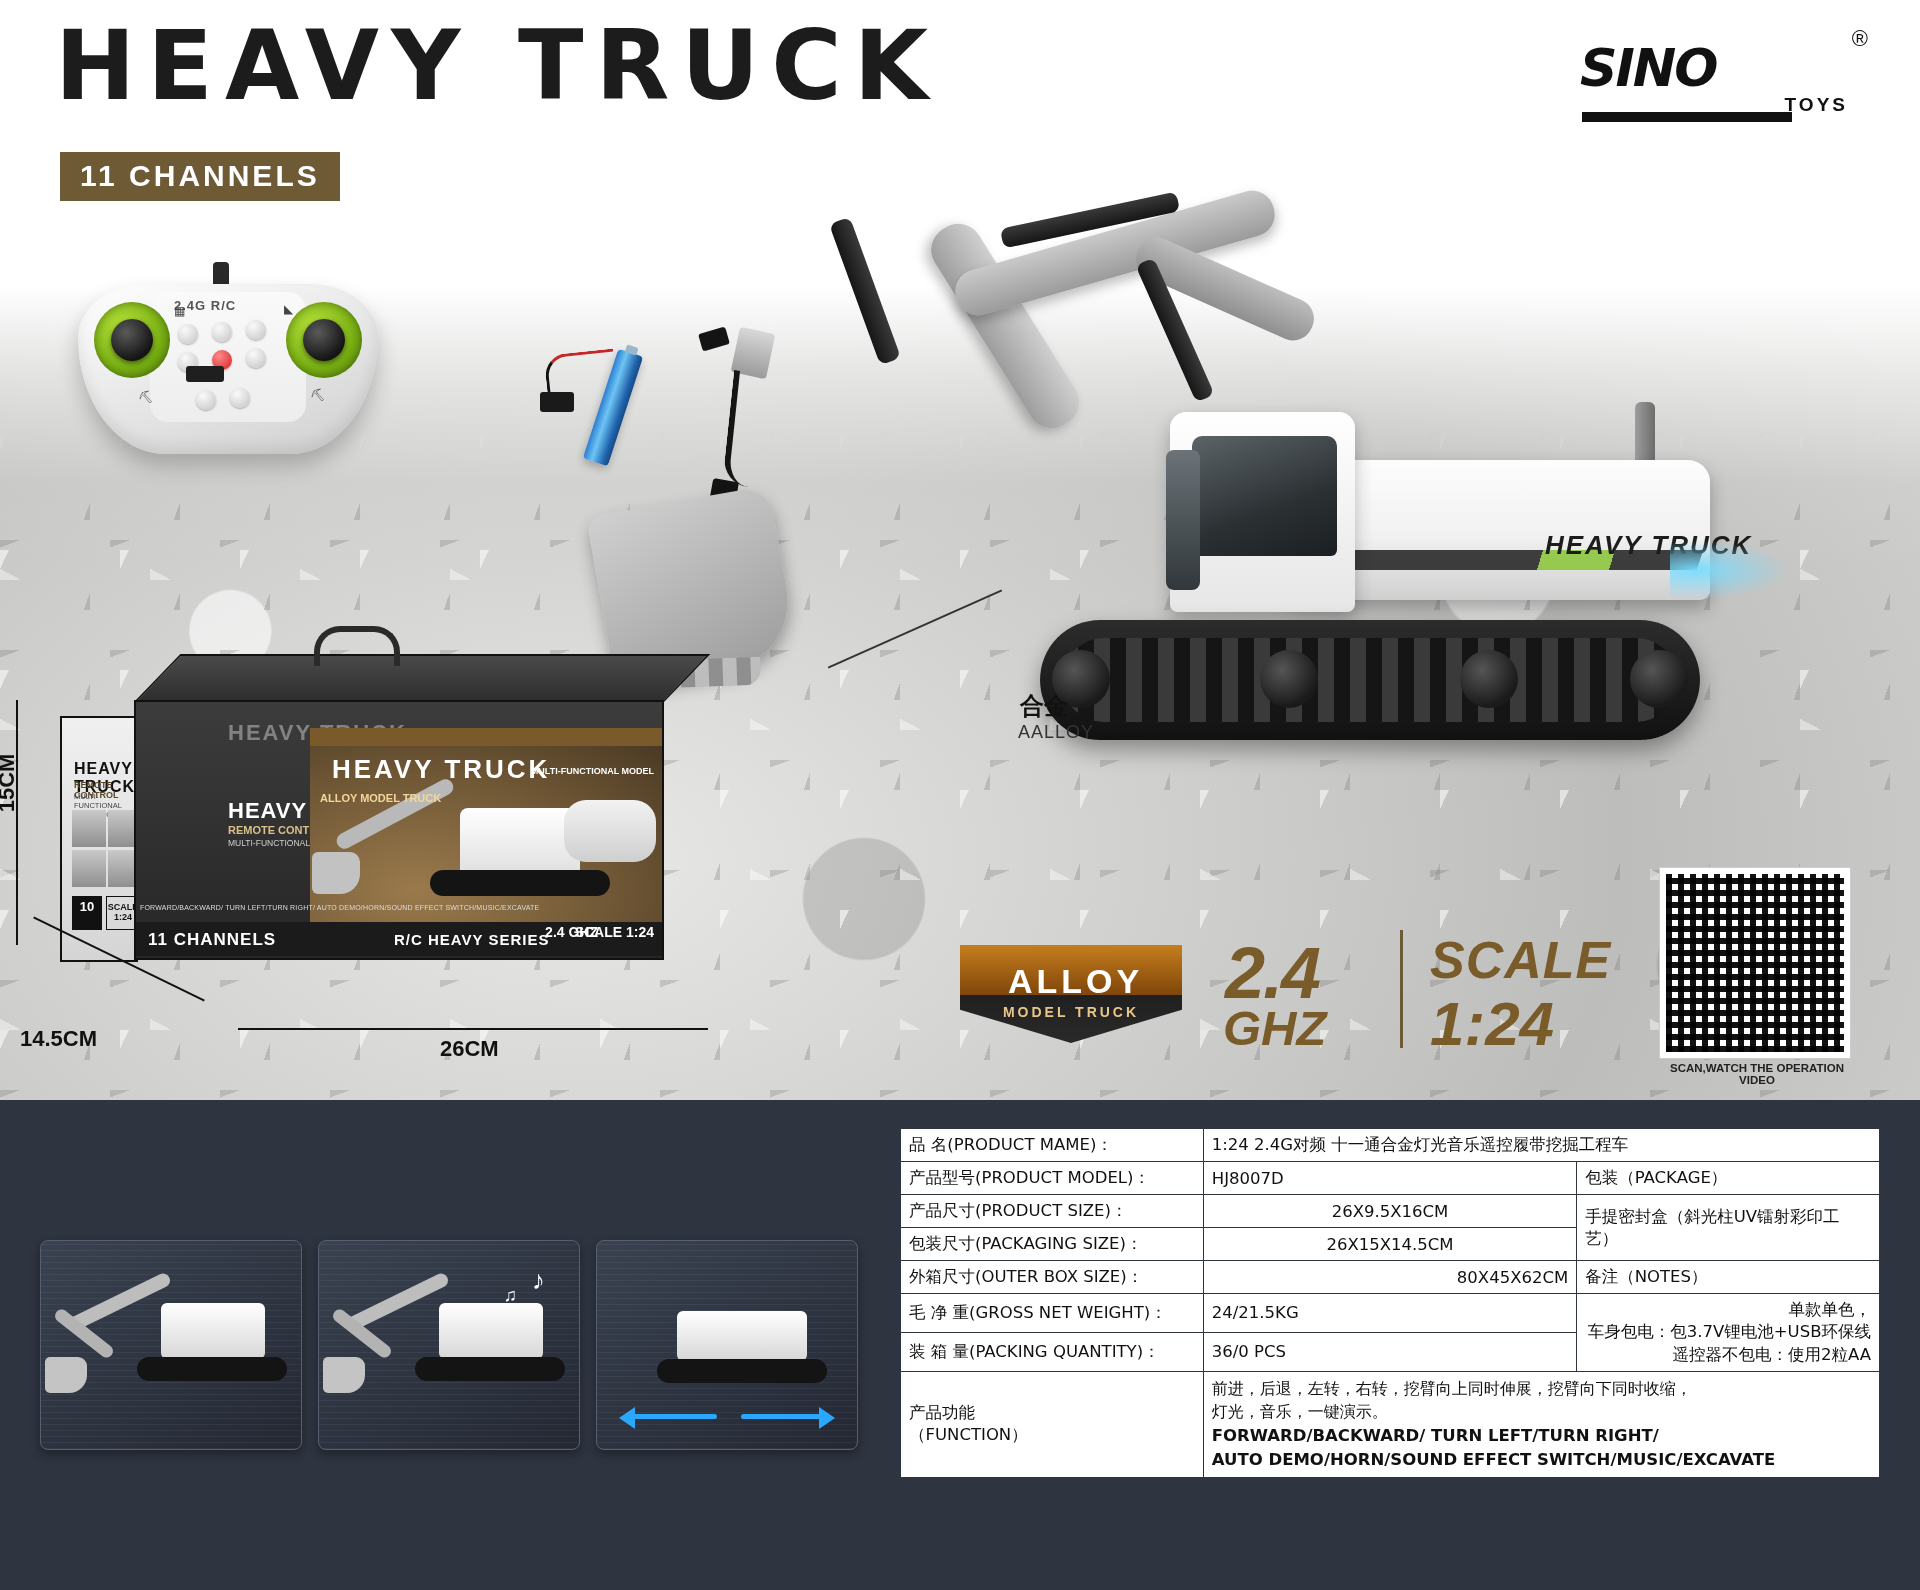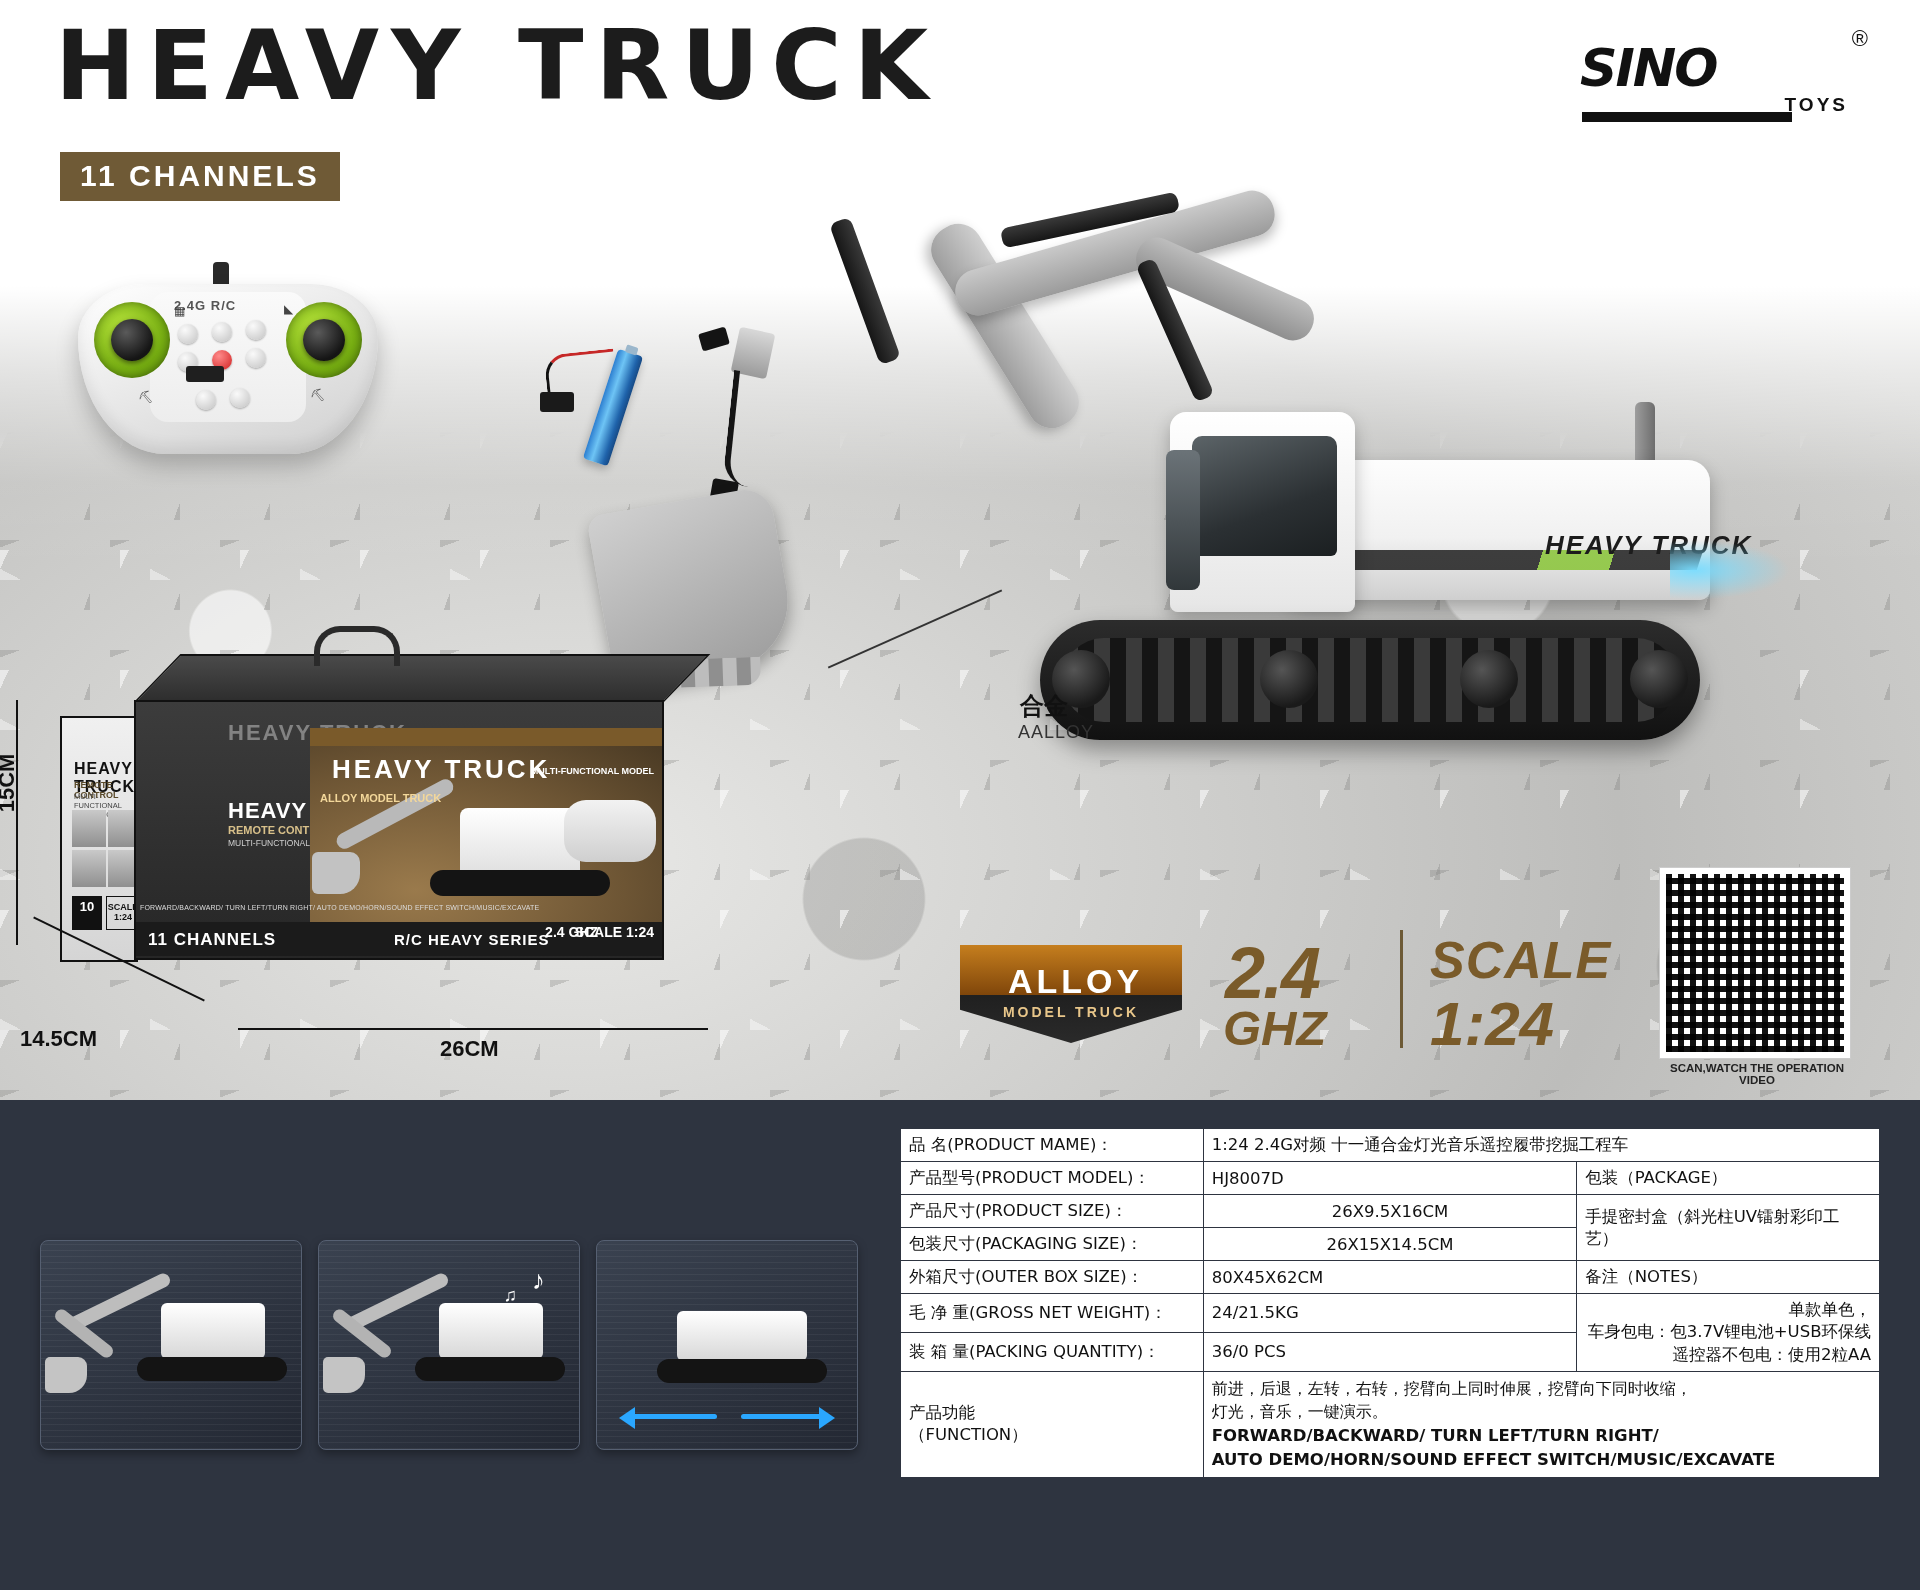--- a/index.html
+++ b/index.html
@@ -687,21 +687,21 @@
       <td class="lbl">产品尺寸(PRODUCT SIZE)：</td>
       <td class="val" style="text-align:center">26X9.5X16CM</td>
       <td class="rt" rowspan="2">手提密封盒（斜光柱UV镭射彩印工艺）</td>
     </tr>
     <tr>
       <td class="lbl">包装尺寸(PACKAGING SIZE)：</td>
       <td class="val" style="text-align:center">26X15X14.5CM</td>
     </tr>
     <tr>
       <td class="lbl">外箱尺寸(OUTER BOX SIZE)：</td>
-      <td class="val" style="text-align:left">80X45X62CM</td>
+      <td class="val" style="text-align:right">80X45X62CM</td>
       <td class="rt">备注（NOTES）</td>
     </tr>
     <tr>
       <td class="lbl">毛 净 重(GROSS NET WEIGHT)：</td>
       <td class="val">24/21.5KG</td>
       <td class="rt notes-cell" rowspan="2" style="text-align:right; white-space:pre-line;">单款单色，
 车身包电：包3.7V锂电池+USB环保线
 遥控器不包电：使用2粒AA</td>
     </tr>
     <tr>

